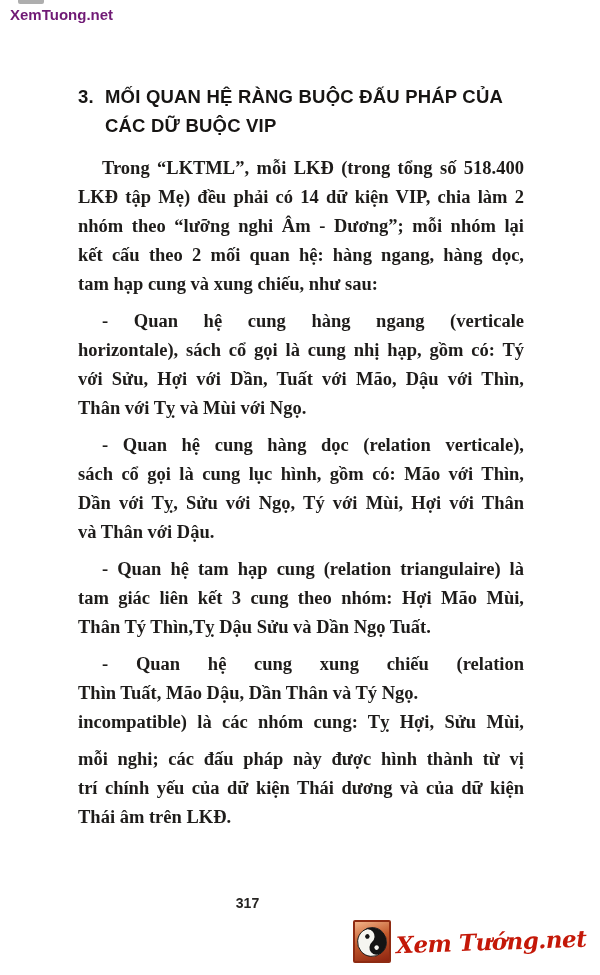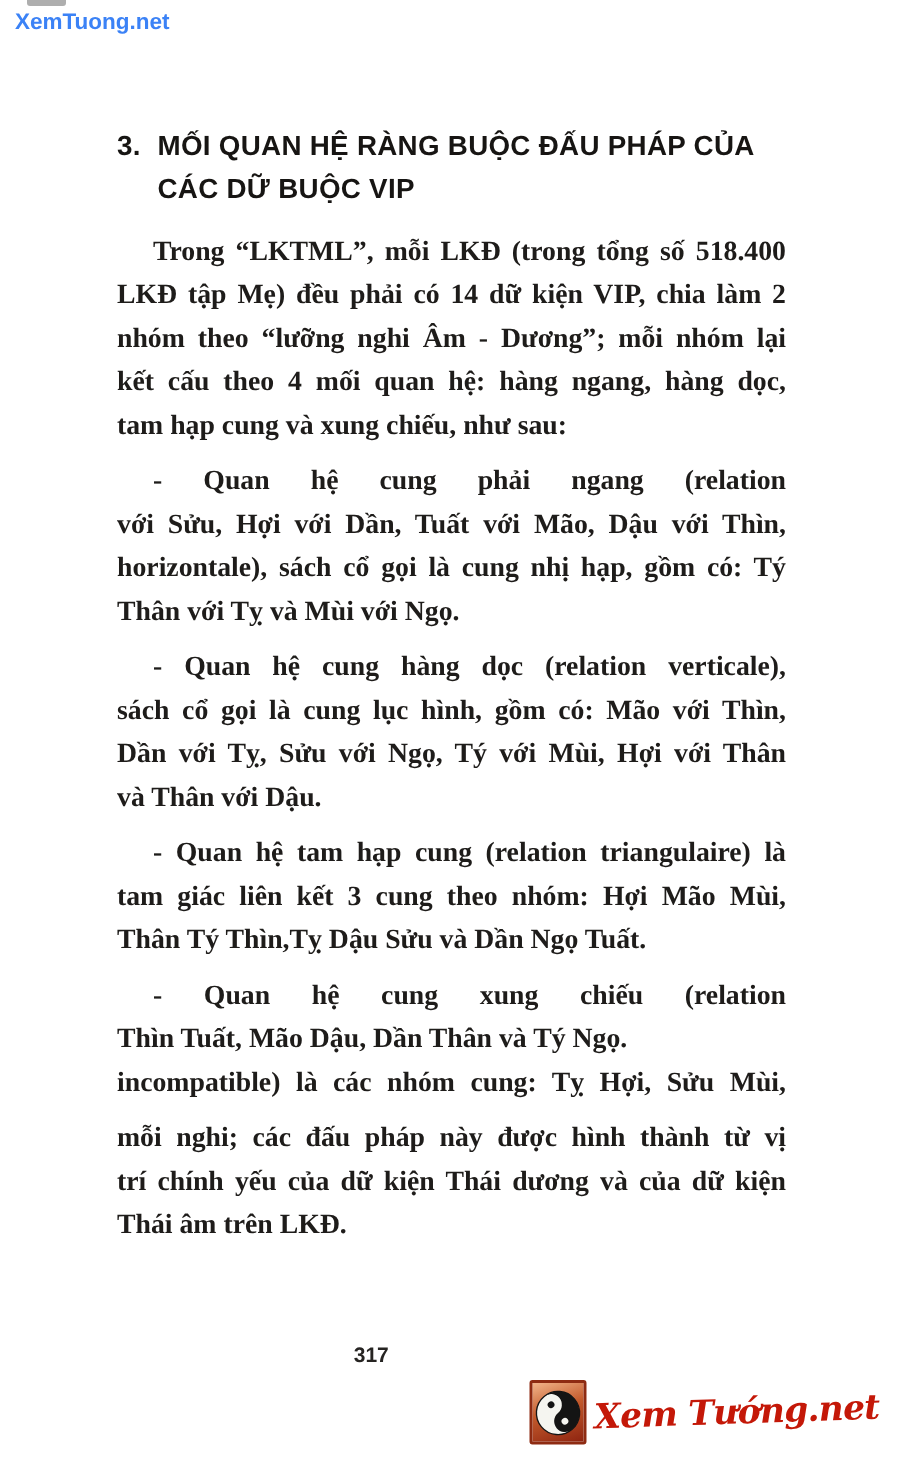--- a/index.html
+++ b/index.html
@@ -12,21 +12,21 @@
     color:#1e1c1a;
   }
   .scan-artifact{
     position:absolute;left:18px;top:0;width:26px;height:4px;
     background:#6b6b6b;opacity:.55;border-radius:0 0 2px 2px;
   }
   .watermark{
     position:absolute;left:10px;top:6px;
     font-family:"Liberation Sans", sans-serif;
     font-weight:bold;font-size:15px;
-    color:#3b82f6;
+    color:#701a75;
     cursor:pointer;
   }
   .content{
     position:absolute;left:78px;top:82px;width:446px;
   }
   .heading{
     display:flex;
     font-family:"Liberation Sans", sans-serif;
     font-weight:bold;
     font-size:18.5px;
@@ -94,27 +94,27 @@
           <div>MỐI QUAN HỆ RÀNG BUỘC ĐẤU PHÁP CỦA</div>
           <div>CÁC DỮ BUỘC VIP</div>
         </div>
     </div>
 
     <div>
         <div class="para">
           <div class="line first">Trong “LKTML”, mỗi LKĐ (trong tổng số 518.400</div>
           <div class="line">LKĐ tập Mẹ) đều phải có 14 dữ kiện VIP, chia làm 2</div>
           <div class="line">nhóm theo “lưỡng nghi Âm - Dương”; mỗi nhóm lại</div>
-          <div class="line">kết cấu theo 4 mối quan hệ: hàng ngang, hàng dọc,</div>
+          <div class="line">kết cấu theo 2 mối quan hệ: hàng ngang, hàng dọc,</div>
           <div class="line last">tam hạp cung và xung chiếu, như sau:</div>
         </div>
         <div class="para">
-          <div class="line first">- Quan hệ cung phải ngang (relation</div>
+          <div class="line first">- Quan hệ cung hàng ngang (verticale</div>
+          <div class="line">horizontale), sách cổ gọi là cung nhị hạp, gồm có: Tý</div>
           <div class="line">với Sửu, Hợi với Dần, Tuất với Mão, Dậu với Thìn,</div>
-          <div class="line">horizontale), sách cổ gọi là cung nhị hạp, gồm có: Tý</div>
           <div class="line last">Thân với Tỵ và Mùi với Ngọ.</div>
         </div>
         <div class="para">
           <div class="line first">- Quan hệ cung hàng dọc (relation verticale),</div>
           <div class="line">sách cổ gọi là cung lục hình, gồm có: Mão với Thìn,</div>
           <div class="line">Dần với Tỵ, Sửu với Ngọ, Tý với Mùi, Hợi với Thân</div>
           <div class="line last">và Thân với Dậu.</div>
         </div>
         <div class="para">
           <div class="line first">- Quan hệ tam hạp cung (relation triangulaire) là</div>

